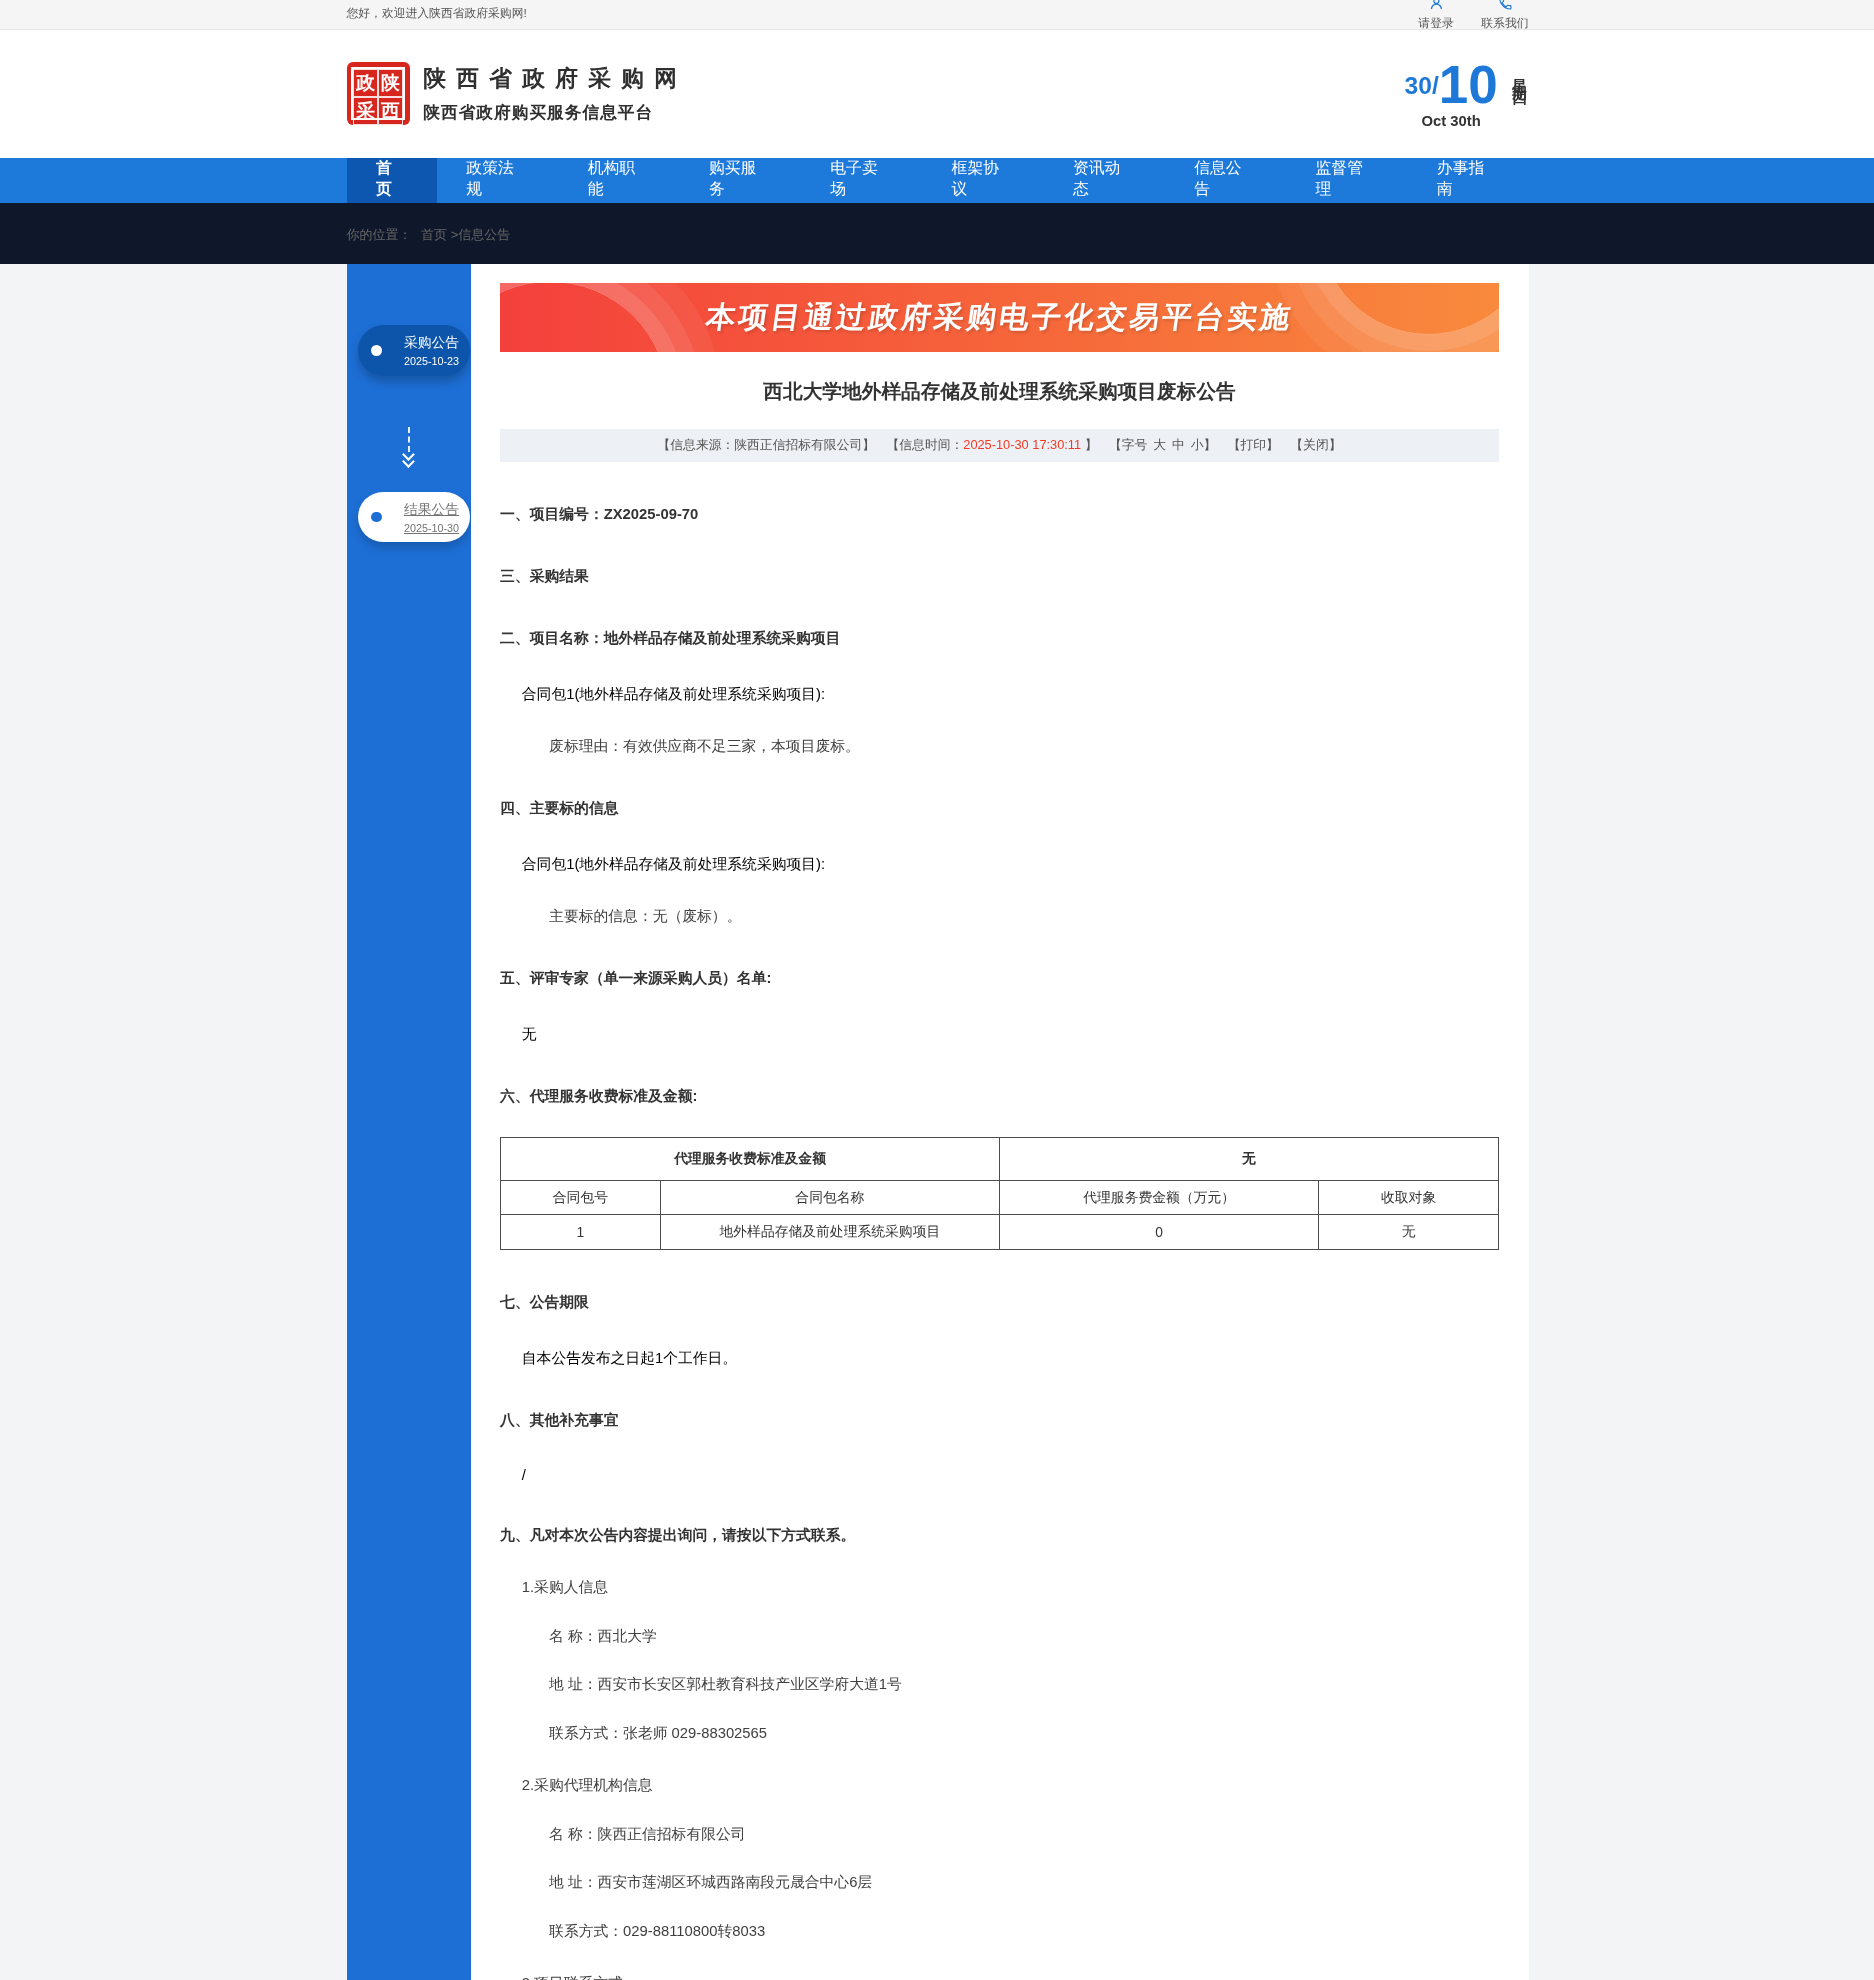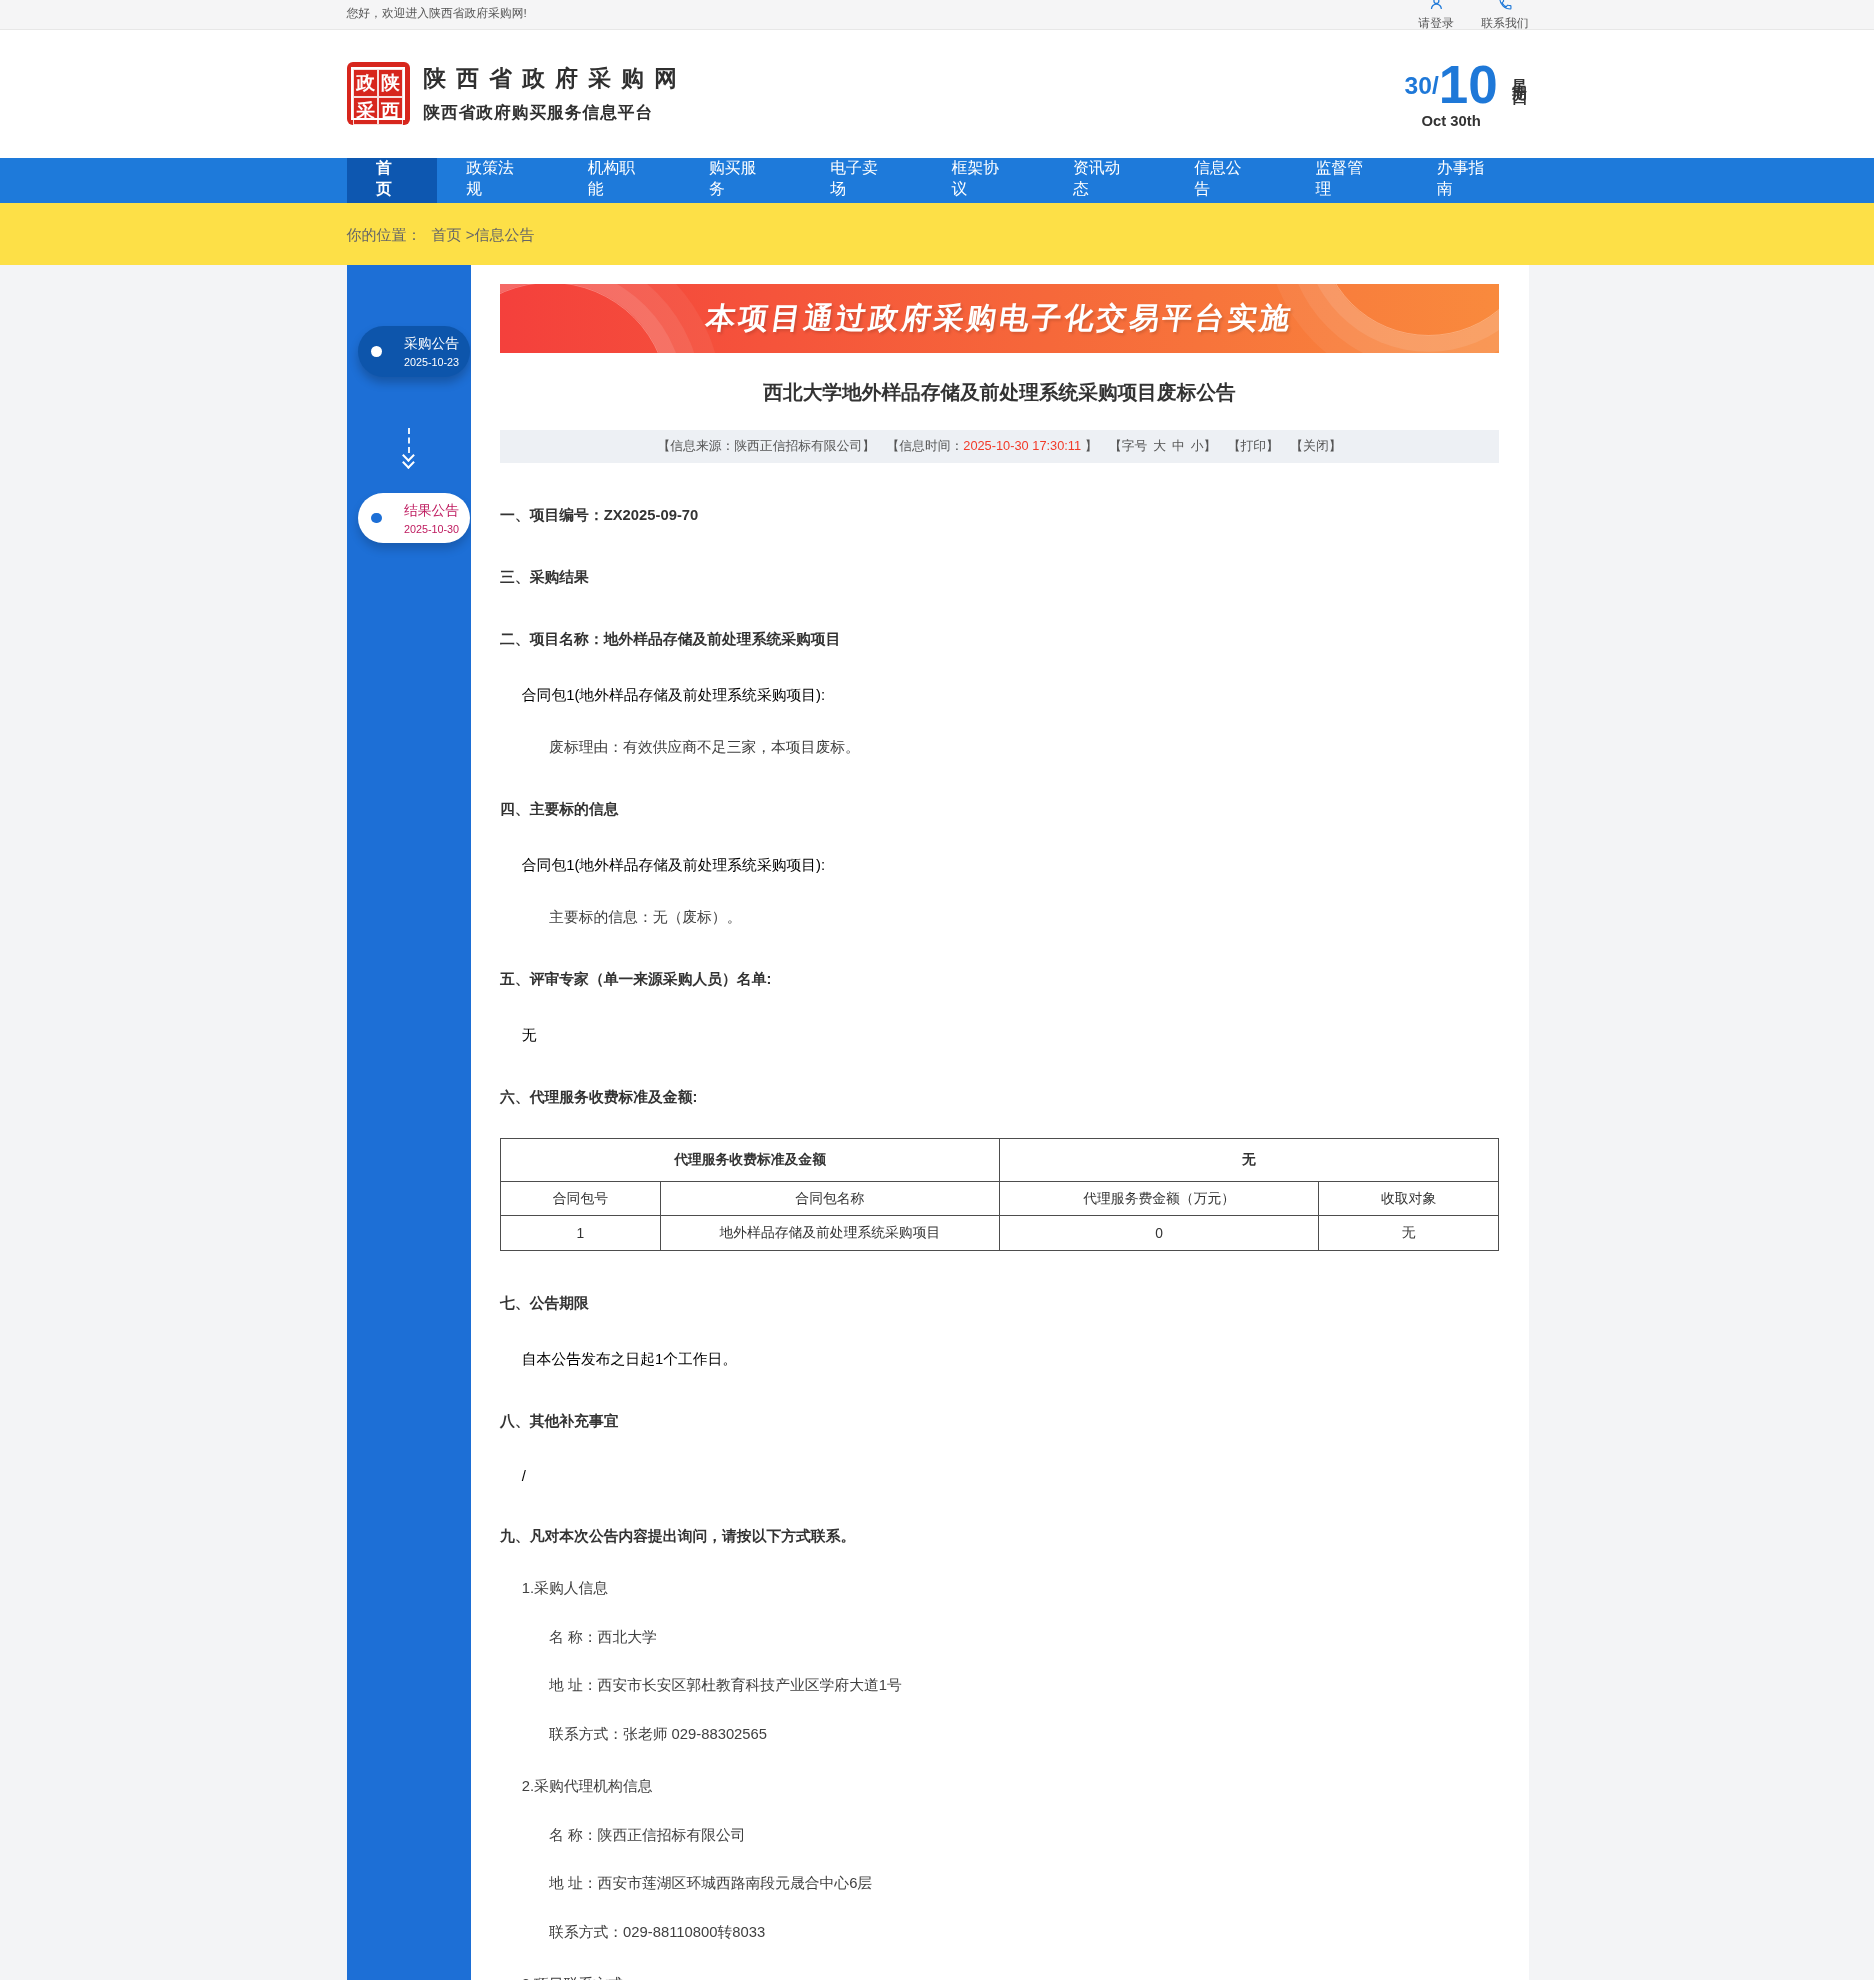--- a/index.html
+++ b/index.html
@@ -36,35 +36,35 @@
   .date-en { font-size:14.8px; color:#333; font-weight:bold; margin-top:2px; }
   .weekday { writing-mode:vertical-rl; font-size:14.8px; color:#333; letter-spacing:6.9px; padding-top:7.9px; font-weight:bold; }
 
   
   .nav { background:#1e7ada; height:45px; }
   .nav-inner { display:flex; height:100%; }
   .nav-item { color:#fff; font-size:15.8px; display:flex; align-items:center; padding:0 29.6px; cursor:pointer; }
   .nav-item.active { background:#0d57b0; font-weight:bold; }
 
   
-  .crumbs-wrap { background:#fde047; padding:23.6px 0 19.7px; font-size:15px; color:#666; }
+  .crumbs-wrap { background:#0f172a; padding:23.6px 0 19.7px; font-size:13px; color:#666; }
   .crumbs-wrap a { color:#666; cursor:pointer; }
   .crumb-prefix { margin-right:5.9px; }
 
   
   .main-wrap { background:#f3f4f6; padding-bottom:63px; }
   .main-row { display:flex; align-items:stretch; }
   .sidebar { width:124px; background:#1d6fd6; padding-top:61px; flex-shrink:0; }
   .side-item { margin-left:11.8px; width:112px; border-radius:29.6px; padding:8.9px 3.9px 8.9px 12.8px; display:flex; align-items:center; gap:22px; background:#0d55ab; box-shadow:0 5.9px 9.9px rgba(0,0,0,.22); cursor:pointer; }
   .side-item .dot { width:10.8px; height:10.8px; border-radius:50%; background:#fff; flex-shrink:0; }
   .si-title { font-size:13.8px; color:#fff; white-space:nowrap; }
   .si-date { font-size:10.8px; color:#fff; margin-top:3px; white-space:nowrap; }
   .side-item.active { background:#fff; box-shadow:0 5.9px 9.9px rgba(0,0,0,.18); }
   .side-item.active .dot { background:#1d6fd6; }
-  .side-item.active .si-title, .side-item.active .si-date { color:#be185d; }
+  .side-item.active .si-title, .side-item.active .si-date { color:#737373;text-decoration:underline; }
   .tl-arrow { display:flex; flex-direction:column; align-items:center; margin:51px 0 25.6px; }
   .tl-dash { width:0; height:25.6px; border-left:2px dashed rgba(255,255,255,.9); }
   .tl-chev { width:8.9px; height:8.9px; border-right:2px solid #fff; border-bottom:2px solid #fff; transform:rotate(45deg); margin-top:-2px; }
 
   .content { flex:1; background:#fff; padding:18.7px 29.6px 39px; }
 
   .banner { height:69px; background:linear-gradient(90deg,#f4403c 0%,#f6683a 55%,#f98a3d 100%); display:flex; align-items:center; justify-content:center; position:relative; overflow:hidden; }
   .banner::before, .banner::after { content:""; position:absolute; border-radius:50%; border:1px solid rgba(255,255,255,.30); }
   .banner::before { left:-69px; bottom:-167px; width:236px; height:236px; box-shadow:0 0 0 15.8px rgba(255,255,255,.10), 0 0 0 33px rgba(255,255,255,.08), 0 0 0 53px rgba(255,255,255,.06); }
   .banner::after { right:-39px; top:-167px; width:217px; height:217px; box-shadow:0 0 0 15.8px rgba(255,255,255,.10), 0 0 0 33px rgba(255,255,255,.08), 0 0 0 53px rgba(255,255,255,.06); }

